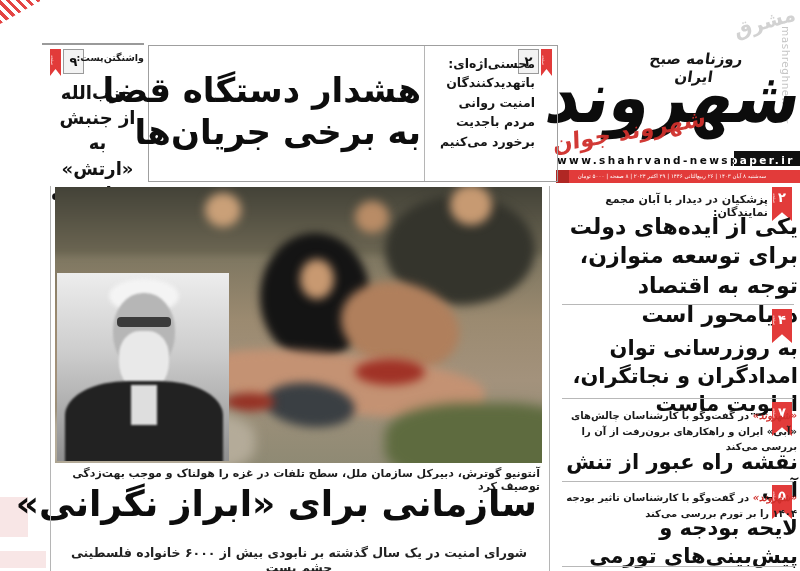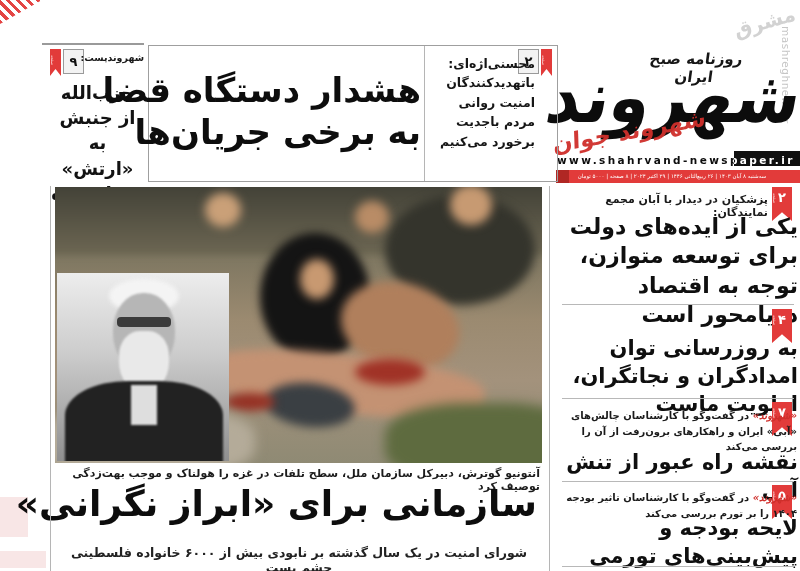--- a/index.html
+++ b/index.html
@@ -134,21 +134,21 @@
   <div class="date-strip">
     <div class="txt">سه‌شنبه ۸ آبان ۱۴۰۳ | ۲۶ ربیع‌الثانی ۱۴۴۶ | ۲۹ اکتبر ۲۰۲۴ | ۸ صفحه | ۵۰۰۰ تومان</div>
     <div class="date-endcap"></div>
   </div>
 
   <div class="rule-h" style="left:42px;top:43px;width:102px;"></div>
   <div class="flagA" style="left:50px;top:49px;">
     <span class="side-label">صفحه</span>
   </div>
   <div class="numbox" style="left:63px;top:49px;">۹</div>
-  <div class="tl-kicker">شهروند‌پست:</div>
+  <div class="tl-kicker">واشنگتن‌پست:</div>
   <div class="tl-headline">حزب‌الله از جنبش به «ارتش» تبدیل شده است</div>
 
   <div class="lead-box">
     <div class="lead-divider"></div>
     <div class="flagA" style="left:392px;top:3px;">
       <span class="side-label">صفحه</span>
     </div>
     <div class="numbox" style="left:369px;top:3px;">۲</div>
     <div class="lead-kicker">محسنی‌اژه‌ای: باتهدیدکنندگان امنیت روانی مردم باجدیت برخورد می‌کنیم</div>
     <div class="lead-headline-l1">هشدار دستگاه قضا</div>

